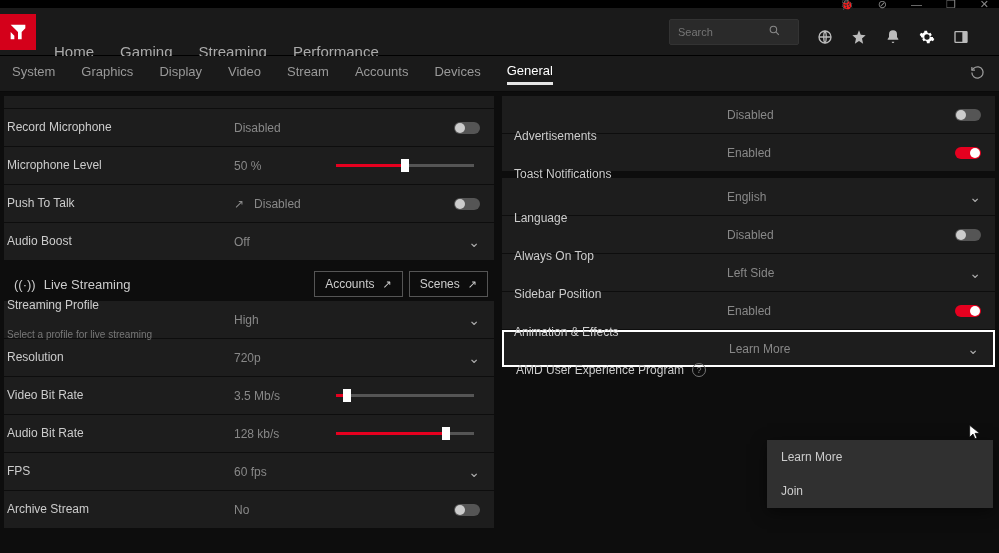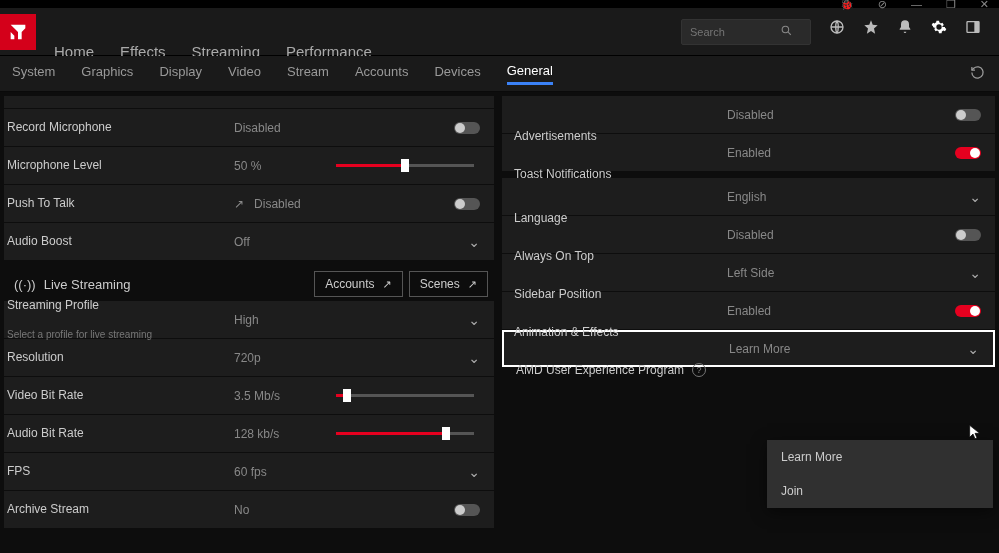--- a/index.html
+++ b/index.html
@@ -6,30 +6,30 @@
   body { background: #0d0d0d; color: #ccc; width: 999px; height: 553px; overflow: hidden; font-size: 12px; }
   
   .titlebar { height: 8px; background: #000; display: flex; justify-content: flex-end; align-items: center; padding-right: 10px; gap: 24px; color: #888; }
   .titlebar span { font-size: 11px; }
 
   .topbar { height: 48px; background: #1a1a1a; display: flex; align-items: center; border-bottom: 1px solid #000; }
   .logo { width: 36px; height: 36px; margin-left: 0; background: #d4001a; display: flex; align-items: center; justify-content: center; }
   .logo svg { width: 22px; height: 22px; }
   .mainnav { display: flex; gap: 26px; margin-left: 18px; font-size: 15px; color: #aaa; margin-top: 40px; }
   .mainnav-item { cursor: pointer; }
-  .topright { margin-left: auto; display: flex; align-items: flex-start; gap: 18px; padding-right: 18px; }
+  .topright { margin-left: auto; display: flex; align-items: flex-end; gap: 18px; padding-right: 30px; }
   .search { background: #2a2a2a; border: 1px solid #333; width: 130px; height: 26px; display: flex; align-items: center; padding: 0 8px; color: #888; border-radius: 2px; }
   .search input { background: none; border: none; color: #888; width: 90px; font-size: 11px; outline: none; }
   .icon-btn { width: 16px; height: 16px; color: #bbb; cursor: pointer; display: flex; align-items: center; justify-content: center; }
   .icon-btn.active { color: #fff; }
   .icon-btn svg { width: 16px; height: 16px; }
 
   .subnav { height: 36px; background: #1a1a1a; display: flex; align-items: center; gap: 26px; padding-left: 12px; font-size: 13px; color: #999; border-bottom: 1px solid #0a0a0a; position: relative; }
   .subnav-item { cursor: pointer; padding-bottom: 4px; }
-  .subnav-item.active { color: #fff; border-bottom: 3px solid #3b82f6; }
+  .subnav-item.active { color: #fff; border-bottom: 3px solid #e5e5e5; }
   .subnav .refresh { position: absolute; right: 14px; color: #999; }
 
   .content { display: flex; height: calc(553px - 8px - 48px - 36px); }
   .pane { flex: 1; overflow-y: auto; padding: 4px; }
   .pane-left { flex: 0 0 498px; }
   .pane-right { flex: 1; }
 
   .row { display: flex; align-items: center; height: 37px; background: #1d1d1d; margin-bottom: 1px; }
   .row-label { flex: 0 0 230px; padding-left: 3px; color: #ccc; font-size: 12px; line-height: 1.2; }
   .row-label .sub { font-size: 10px; color: #777; display: block; margin-top: 16px; }
@@ -86,21 +86,21 @@
 </div>
 
 <div class="topbar">
   <div class="logo">
     <svg viewBox="0 0 24 24" fill="#fff">
         <path d="M4 4h16v4l-4 4v8h-4v-8L4 4zm0 8l4 4v4H4v-8z"></path>
       </svg>
   </div>
   <div class="mainnav">
     <span class="mainnav-item">Home</span>
-    <span class="mainnav-item">Effects</span>
+    <span class="mainnav-item">Gaming</span>
     <span class="mainnav-item">Streaming</span>
     <span class="mainnav-item">Performance</span>
   </div>
   <div class="topright">
     <div class="search">
       <input placeholder="Search" style="">
       <span>
         <svg viewBox="0 0 24 24" width="13" height="13" fill="none" stroke="#888" stroke-width="2">
             <circle cx="10" cy="10" r="6"></circle>
             <path d="m20 20-5-5"></path>

